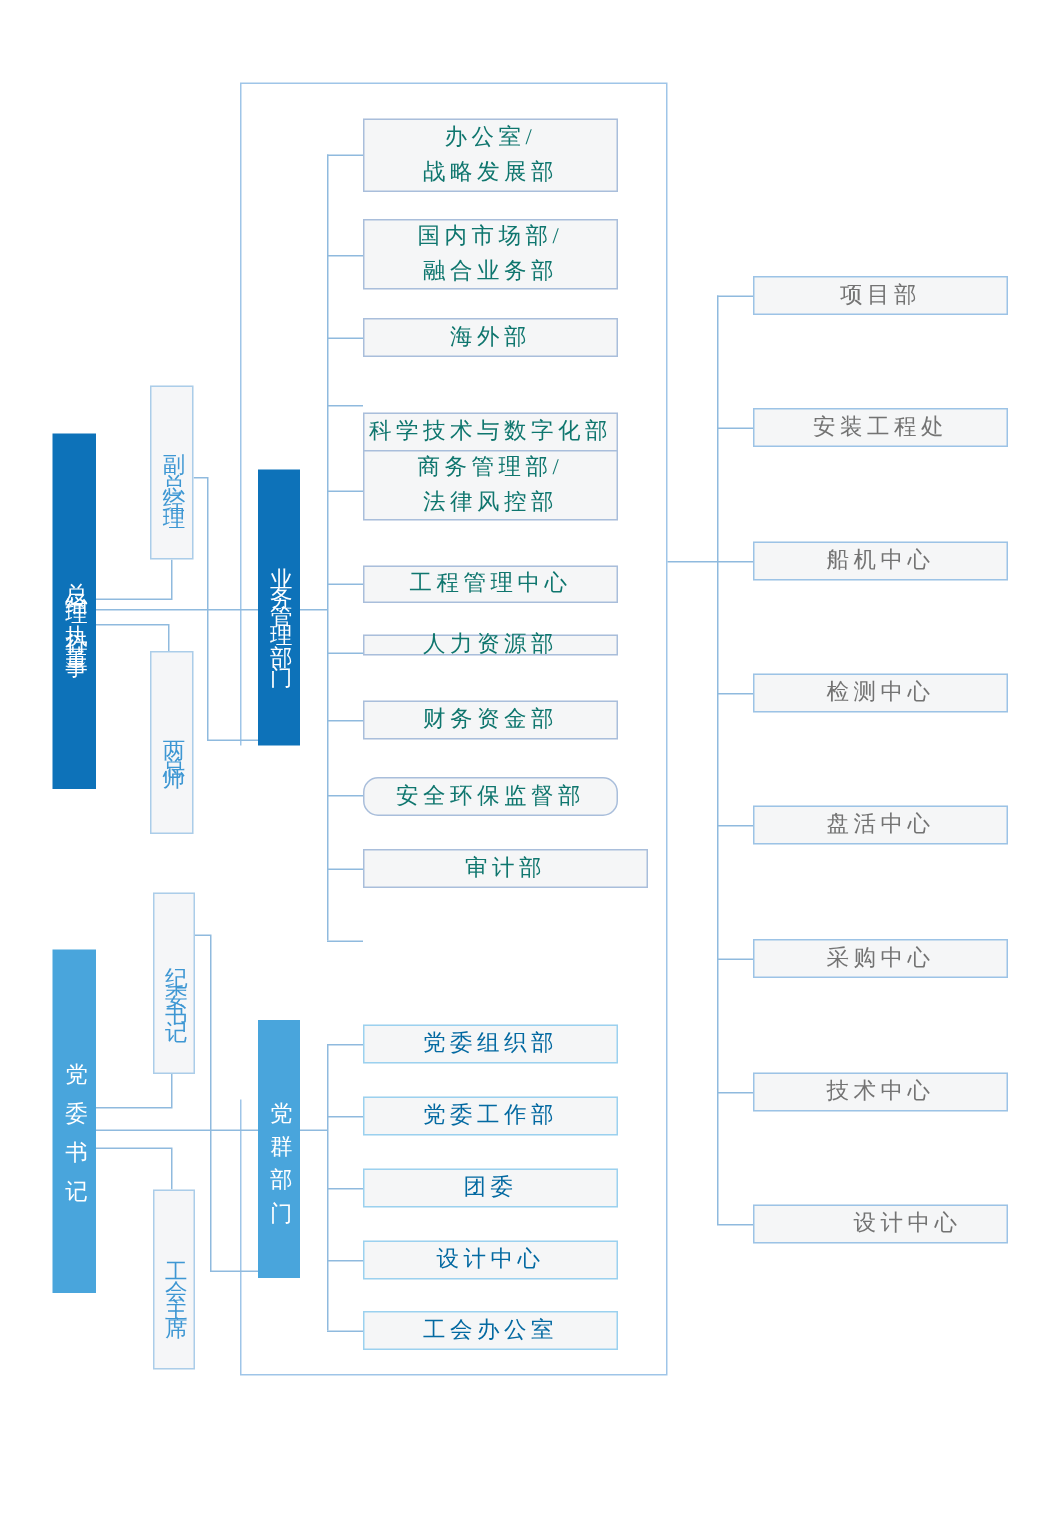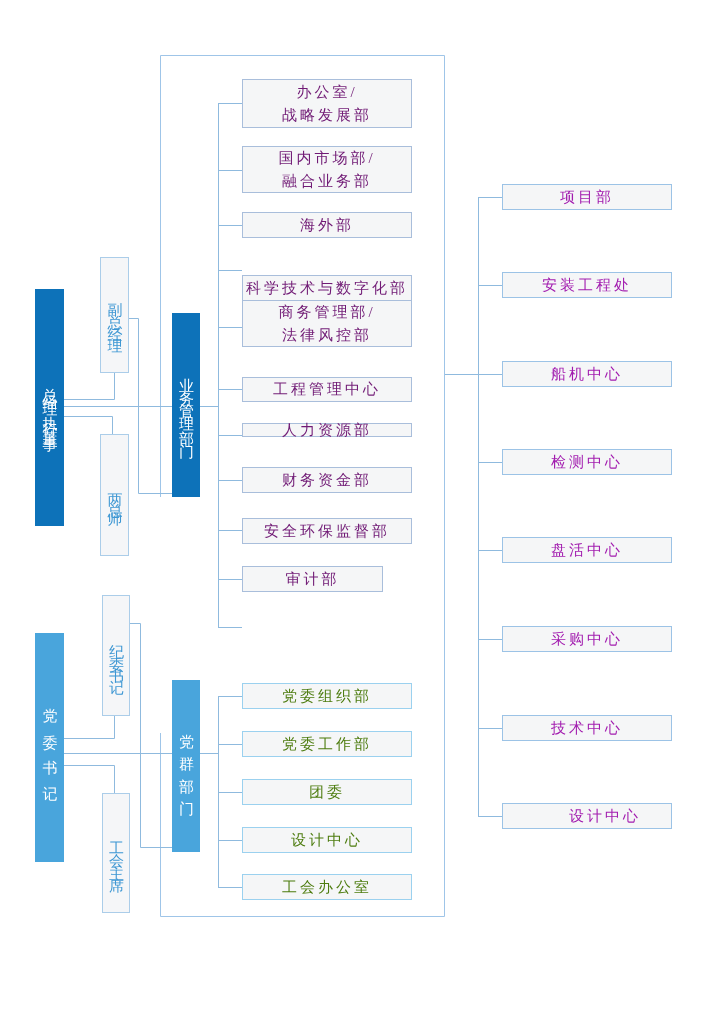--- a/index.html
+++ b/index.html
@@ -12,23 +12,23 @@
   .frame{fill:none;stroke:#9fc5e8;stroke-width:1;}
   .node{
     position:absolute;display:flex;align-items:center;justify-content:center;
     box-sizing:border-box;text-align:center;
   }
   .v{writing-mode:vertical-rl;}
   .dark{background:#0d72b9;color:#ffffff;font-size:15px;}
   .sky{background:#49a5dc;color:#ffffff;font-size:15px;}
   .plain{background:#f5f6f8;border:1px solid #abcde9;color:#3e97d3;font-size:15px;}
   .hbox{font-size:15px;letter-spacing:3px;white-space:pre-line;line-height:1.5;}
-  .biz{background:#f5f6f7;border:1px solid #a9bedb;color:#701a75;}
-  .pty{background:#f5f6f7;border:1.5px solid #9bd1ef;color:#4d7c0f;}
-  .fld{background:#f5f6f7;border:1.5px solid #9cc3e6;color:#a21caf;}
+  .biz{background:#f5f6f7;border:1px solid #a9bedb;color:#0f766e;}
+  .pty{background:#f5f6f7;border:1.5px solid #9bd1ef;color:#0369a1;}
+  .fld{background:#f5f6f7;border:1.5px solid #9cc3e6;color:#737373;}
 </style>
 </head>
 <body>
 
 <div class="canvas">
 
   <svg class="wires" width="705" height="1013" viewBox="0 0 705 1013">
 
     <path class="frame" d="M160.5,497 L160.5,55.5 L444.5,55.5 L444.5,916.5 L160.5,916.5 L160.5,733"></path>
 
@@ -86,22 +86,22 @@
 战略发展部</div>
   <div class="node hbox biz" style="left:242px;top:146px;width:170px;height:47px;">国内市场部/
 融合业务部</div>
   <div class="node hbox biz" style="left:242px;top:212px;width:170px;height:26px;">海外部</div>
   <div class="node hbox biz" style="left:242px;top:257px;width:170px;height:26px;margin-top:18px;">科学技术与数字化部</div>
   <div class="node hbox biz" style="left:242px;top:300px;width:170px;height:47px;">商务管理部/
 法律风控部</div>
   <div class="node hbox biz" style="left:242px;top:377px;width:170px;height:25px;">工程管理中心</div>
   <div class="node hbox biz" style="left:242px;top:423px;width:170px;height:14px;">人力资源部</div>
   <div class="node hbox biz" style="left:242px;top:467px;width:170px;height:26px;">财务资金部</div>
-  <div class="node hbox biz" style="left:242px;top:518px;width:170px;height:26px;">安全环保监督部</div>
-  <div class="node hbox biz" style="left:242px;top:566px;width:141px;height:26px;text-align:center;">审计部</div>
+  <div class="node hbox biz" style="left:242px;top:518px;width:170px;height:26px;border-radius:10px;">安全环保监督部</div>
+  <div class="node hbox biz" style="left:242px;top:566px;width:190px;height:26px;text-align:center;">审计部</div>
 
   <div class="node hbox pty" style="left:242px;top:683px;width:170px;height:26px;">党委组织部</div>
   <div class="node hbox pty" style="left:242px;top:731px;width:170px;height:26px;">党委工作部</div>
   <div class="node hbox pty" style="left:242px;top:779px;width:170px;height:26px;">团委</div>
   <div class="node hbox pty" style="left:242px;top:827px;width:170px;height:26px;">设计中心</div>
   <div class="node hbox pty" style="left:242px;top:874px;width:170px;height:26px;">工会办公室</div>
 
   <div class="node hbox fld" style="left:502px;top:184px;width:170px;height:26px;">项目部</div>
   <div class="node hbox fld" style="left:502px;top:272px;width:170px;height:26px;">安装工程处</div>
   <div class="node hbox fld" style="left:502px;top:361px;width:170px;height:26px;">船机中心</div>

